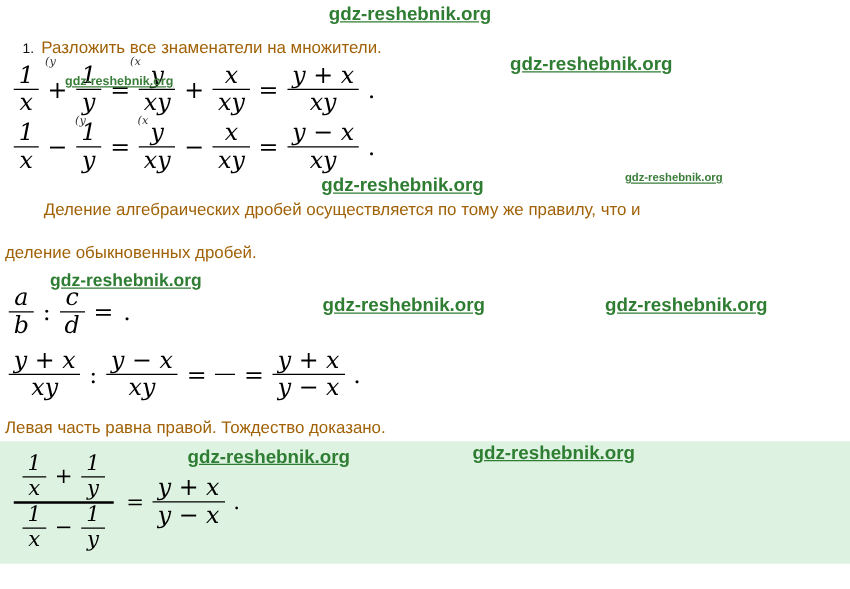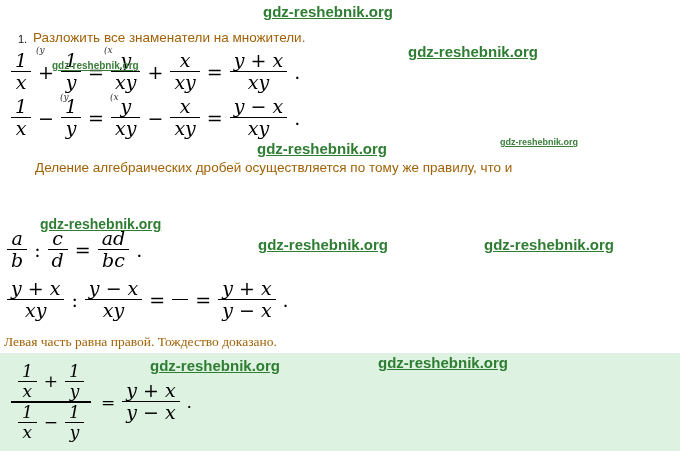--- a/index.html
+++ b/index.html
@@ -177,39 +177,35 @@
       <span class="num">y − x</span>
       <span class="bar"></span>
       <span class="den">xy</span>
     </span>
     <span class="op dot">.</span>
   </div>
   <div class="hint" style="left:60px;top:92px;">(y</div>
   <div class="hint" style="left:110px;top:92px;">(x</div>
 
   <div class="para" style="left:4px;top:160px;margin-left:31px;">Деление алгебраических дробей осуществляется по тому же правилу, что и</div>
+  <div class="para" style="left:4px;top:194px;">деление обыкновенных дробей.</div>
 
   <div class="math" style="left:4px;top:228px;font-size:19px;">
     <span class="frac">
       <span class="num">a</span>
       <span class="bar"></span>
       <span class="den">b</span>
     </span>
     <span class="op">:</span>
     <span class="frac">
       <span class="num">c</span>
       <span class="bar"></span>
       <span class="den">d</span>
     </span>
     <span class="op">=</span>
-    <span class="frac">
-      <span class="num">ad</span>
-      <span class="bar"></span>
-      <span class="den">bc</span>
-    </span>
     <span class="op dot">.</span>
   </div>
 
   <div class="math" style="left:4px;top:278px;font-size:19px;">
     <span class="frac">
       <span class="num">y + x</span>
       <span class="bar"></span>
       <span class="den">xy</span>
     </span>
     <span class="op">:</span>
@@ -224,21 +220,21 @@
     </span>
     <span class="op">=</span>
     <span class="frac">
       <span class="num">y + x</span>
       <span class="bar"></span>
       <span class="den">y − x</span>
     </span>
     <span class="op dot">.</span>
   </div>
 
-  <div class="para" style="left:4px;top:334px;font-family:Liberation Serif, serif;">Левая часть равна правой. Тождество доказано.</div>
+  <div class="para" style="left:4px;top:334px;">Левая часть равна правой. Тождество доказано.</div>
 
   <div class="math" style="left:8px;top:362px;font-size:17px;">
     <span class="frac" style="margin-right:6px;">
       <span class="num" style="display:flex;align-items:center;">
         <span class="frac">
           <span class="num">1</span>
           <span class="bar"></span>
           <span class="den">x</span>
         </span>
         <span class="op">+</span>

